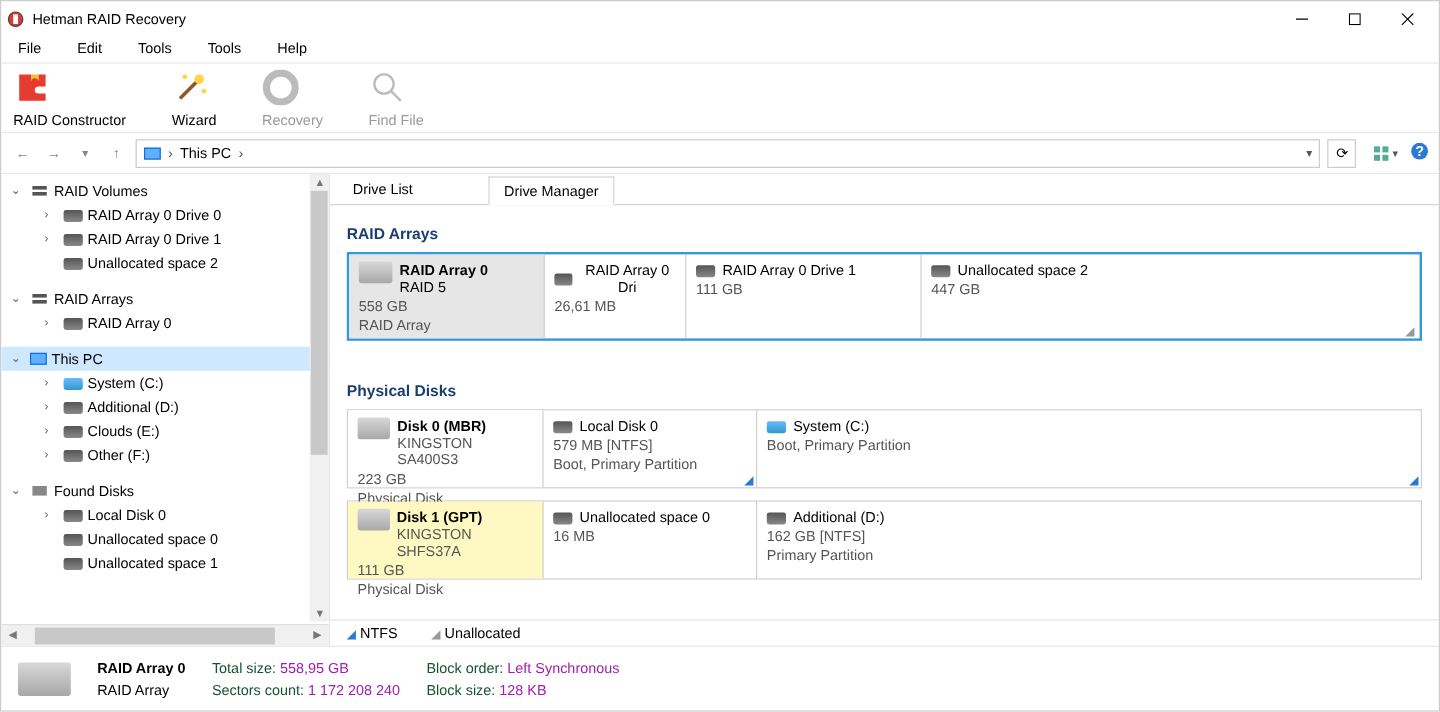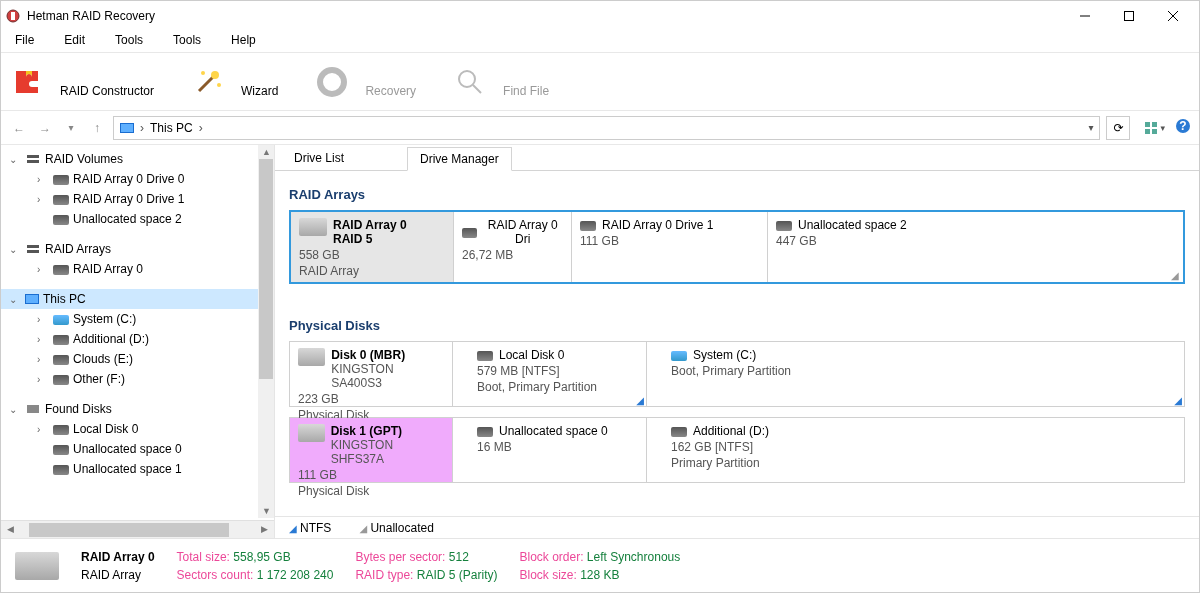--- a/index.html
+++ b/index.html
@@ -5,21 +5,21 @@
 * { box-sizing: border-box; margin: 0; padding: 0; font-family: "Segoe UI", Tahoma, sans-serif; font-size: 12px; }
 body { width: 1200px; height: 593px; background: #fff; overflow: hidden; border: 1px solid #ccc; display: flex; flex-direction: column; }
 .titlebar { height: 30px; display: flex; align-items: center; padding: 0 4px; }
 .titlebar .app-icon { width: 16px; height: 16px; margin-right: 6px; }
 .titlebar .title { flex: 1; font-size: 12px; }
 .win-btns { display: flex; }
 .win-btn { width: 44px; height: 28px; display: flex; align-items: center; justify-content: center; cursor: default; }
 .menubar { height: 22px; display: flex; align-items: flex-start; padding: 0 6px; gap: 14px; border-bottom: 1px solid #e8e8e8;}
 .menubar .menu-item { padding: 2px 8px; cursor: default; }
 .toolbar { height: 58px; display: flex; align-items: center; gap: 38px; padding: 4px 10px; border-bottom: 1px solid #e8e8e8;}
-.tool { display: flex; flex-direction: row; align-items: flex-end; gap: 17px; cursor: default;}
+.tool { display: flex; flex-direction: column; align-items: flex-start; gap: 4px; cursor: default;}
 .tool .ico { width: 32px; height: 32px; display:flex; align-items:center; justify-content:center;}
 .tool.disabled { color: #999; }
 .navbar { height: 34px; display: flex; align-items: center; gap: 6px; padding: 0 8px; border-bottom: 1px solid #e8e8e8;}
 .nav-btn { width: 20px; height: 20px; display:flex; align-items:center; justify-content:center; color:#888;}
 .addr { flex:1; height: 24px; border:1px solid #ccc; display:flex; align-items:center; padding:0 6px; gap:6px; }
 .addr .chev { color:#555; }
 .refresh { width:24px; height:24px; border:1px solid #ccc; display:flex; align-items:center; justify-content:center;}
 .right-ctrls { display:flex; gap:10px; align-items:center; margin-left:8px;}
 .content { flex:1; display:flex; min-height:0;}
 .sidebar { width: 274px; border-right:1px solid #e5e5e5; display:flex; flex-direction:column; position:relative;}
@@ -39,28 +39,28 @@
 .tab { padding:4px 12px; border:1px solid transparent; cursor:default;}
 .tab.active { border:1px solid #d4d4d4; border-bottom:1px solid #fff; background:#fff; position:relative; top:1px;margin-left:48px;}
 .mainbody { flex:1; overflow:hidden; padding:10px 14px; position:relative;}
 .section-h { color:#1a3e6e; font-weight:600; font-size:13px; margin:6px 0 8px;}
 .raid-box { border:2px solid #3399dd; display:flex; overflow:hidden;}
 .cell { border-right:1px solid #d0d0d0; padding:6px 8px; display:flex; flex-direction:column; gap:2px;}
 .cell.first { background:#e6e6e6; width:163px;}
 .cell .subt { color:#555;}
 .cell .lead { display:flex; align-items:center; gap:6px;text-align:center;}
 .cell.first .hdr { display:flex; align-items:flex-start; gap:6px;}
-.phys-row { display:flex; gap:16px; border:1px solid #d0d0d0; margin-bottom:10px;}
+.phys-row { display:flex; gap:0; border:1px solid #d0d0d0; margin-bottom:10px;}
 .resize { position:absolute; right:2px; bottom:2px; width:10px; height:10px; color:#999; font-size:10px;}
 .legend { height:22px; border-top:1px solid #e5e5e5; display:flex; align-items:center; padding:0 14px; gap:28px;}
 .legend .tri { font-size:10px;}
 .status { height:54px; border-top:1px solid #e5e5e5; display:flex; align-items:center; padding:6px 14px; gap:22px;}
 .status-col { display:flex; flex-direction:column; gap:4px;}
-.kv .k { color:#ec4899;}
-.kv .v { color:#15803d;margin-top:31px;}
+.kv .k { color:#14532d;}
+.kv .v { color:#a21caf;margin-top:31px;}
 .drive-ico { display:inline-block; width:16px; height:10px; background:linear-gradient(#555,#888); border-radius:2px; position:relative; top:1px;}
 .hdd-ico { width:28px; height:18px; background:linear-gradient(#d8d8d8,#a8a8a8); border-radius:2px;}
 .monitor-ico { display:inline-block; width:14px; height:10px; border:1px solid #1a6dd0; background:#5fb0ff;}
 </style>
 </head>
 <body>
 
 <div class="titlebar">
   <span class="app-icon">
     <svg width="16" height="16">
@@ -282,32 +282,32 @@
     </div>
     <div class="mainbody">
       <div class="section-h">RAID Arrays</div>
 
       <div class="raid-box" style="height:74px">
         <div class="cell first">
           <div class="hdr">
               <span class="hdd-ico"></span>
             <div>
                 <div style="font-weight:600">RAID Array 0</div>
-                 <div style="font-weight:700">RAID 5</div>
+                 <div style="font-weight:400">RAID 5</div>
               </div>
           </div>
           <div class="subt">558 GB</div>
           <div class="subt">RAID Array</div>
         </div>
         <div class="cell" style="width:118px">
           <div class="lead">
               <span class="drive-ico"></span>
               <span>RAID Array 0 Dri</span>
             </div>
-          <div class="subt">26,72 MB</div>
+          <div class="subt">26,61 MB</div>
         </div>
         <div class="cell" style="width:196px">
           <div class="lead">
               <span class="drive-ico"></span>
               <span>RAID Array 0 Drive 1</span>
             </div>
           <div class="subt">111 GB</div>
         </div>
         <div class="cell" style="flex:1; border-right:none; position:relative;">
           <div class="lead">
@@ -347,21 +347,21 @@
           <div class="lead">
               <span class="drive-ico" style="background:linear-gradient(#6bf,#39c)"></span>
               <span>System (C:)</span>
             </div>
           <div class="subt">Boot, Primary Partition</div>
           <span style="position:absolute;right:2px;bottom:0;color:#2a7ad4;font-size:10px">◢</span>
         </div>
       </div>
 
       <div class="phys-row" style="height:66px;margin-bottom:0">
-        <div class="cell first" style="background:#f0abfc">
+        <div class="cell first" style="background:#fef9c3">
           <div class="hdr">
               <span class="hdd-ico"></span>
             <div>
                 <div style="font-weight:600">Disk 1 (GPT)</div>
                  <div class="subt">KINGSTON SHFS37A</div>
               </div>
             </div>
           <div class="subt">111 GB</div>
           <div class="subt">Physical Disk</div>
         </div>
@@ -394,20 +394,16 @@
   <span class="hdd-ico" style="width:44px;height:28px"></span>
   <div class="status-col">
     <span style="font-weight:600">RAID Array 0</span>
     <span class="subt">RAID Array</span>
   </div>
   <div class="status-col">
     <span class="kv"><span class="k">Total size:</span> <span class="v">558,95 GB</span></span>
     <span class="kv"><span class="k">Sectors count:</span> <span class="v">1 172 208 240</span></span>
   </div>
   <div class="status-col">
-    <span class="kv"><span class="k">Bytes per sector:</span> <span class="v">512</span></span>
-    <span class="kv"><span class="k">RAID type:</span> <span class="v">RAID 5 (Parity)</span></span>
-  </div>
-  <div class="status-col">
     <span class="kv"><span class="k">Block order:</span> <span class="v">Left Synchronous</span></span>
     <span class="kv"><span class="k">Block size:</span> <span class="v">128 KB</span></span>
   </div>
 </div>
 
 </body></html>

